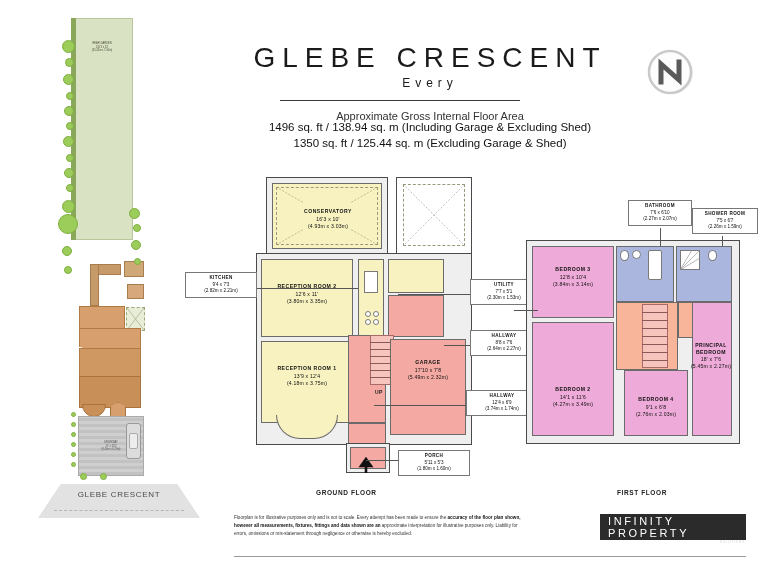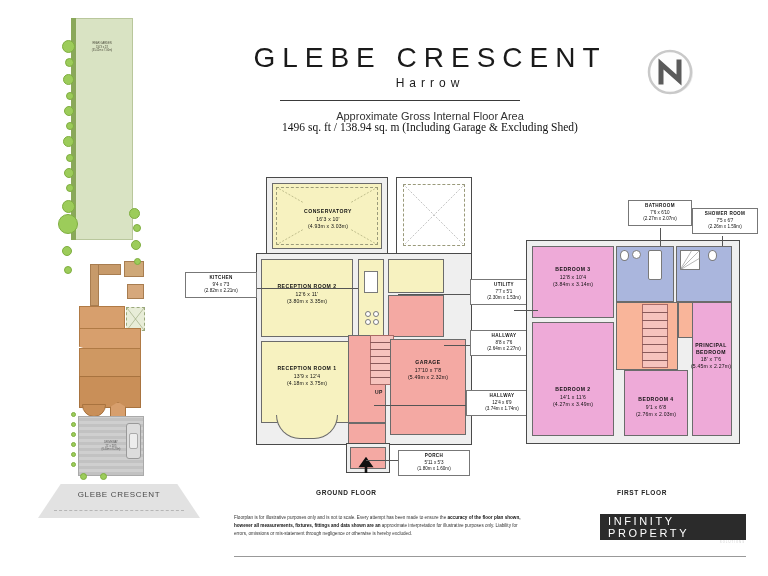--- a/index.html
+++ b/index.html
@@ -28,21 +28,21 @@
     border-top: 1px solid #3a3a3a;
   }
   .area-caption {
     position: absolute; left: 230px; top: 110px; width: 400px;
     text-align: center; font-size: 11px; color: #333;
   }
   .area-1, .area-2 {
     position: absolute; left: 200px; width: 460px;
     text-align: center; font-size: 11.5px; color: #111;
   }
-  .area-1 { top: 121px; font-family: Liberation Serif, serif; }
+  .area-1 { top: 121px; }
   .area-2 { top: 137px; }
 
   
   .compass { position: absolute; left: 645px; top: 48px; width: 52px; height: 52px; }
 
   
   .siteplan { position: absolute; left: 38px; top: 18px; width: 130px; height: 480px; }
   .plot-garden {
     position: absolute; left: 33px; top: 0px; width: 62px; height: 222px;
     background: #d9e3c3; border: 1px solid #b9c79c;
@@ -199,24 +199,25 @@
     position: absolute; left: 234px; top: 556px; width: 512px;
     border-top: 1px solid #999;
   }
 </style>
 </head>
 <body>
 
 <div class="page">
 
   <div class="title">GLEBE CRESCENT</div>
-  <div class="subtitle">Harrow</div>
+  <div class="subtitle">Every</div>
   <div class="hrule"></div>
   <div class="area-caption">Approximate Gross Internal Floor Area</div>
   <div class="area-1">1496 sq. ft / 138.94 sq. m (Including Garage &amp; Excluding Shed)</div>
+  <div class="area-2">1350 sq. ft / 125.44 sq. m (Excluding Garage &amp; Shed)</div>
 
   <svg class="compass" viewBox="0 0 52 52">
     <circle cx="27" cy="25" r="21" fill="#e9e9e9"></circle>
     <circle cx="25" cy="24" r="21" fill="#fdfdfd" stroke="#c9c9c9" stroke-width="2.5"></circle>
     <path d="M16 34 L16 16 L34 32 L34 14" fill="none" stroke="#5a5a5a" stroke-width="5" stroke-linecap="square" stroke-linejoin="miter"></path>
   </svg>
 
   <div class="siteplan">
     <div class="plot-garden"></div>
     <div class="hedge"></div>

